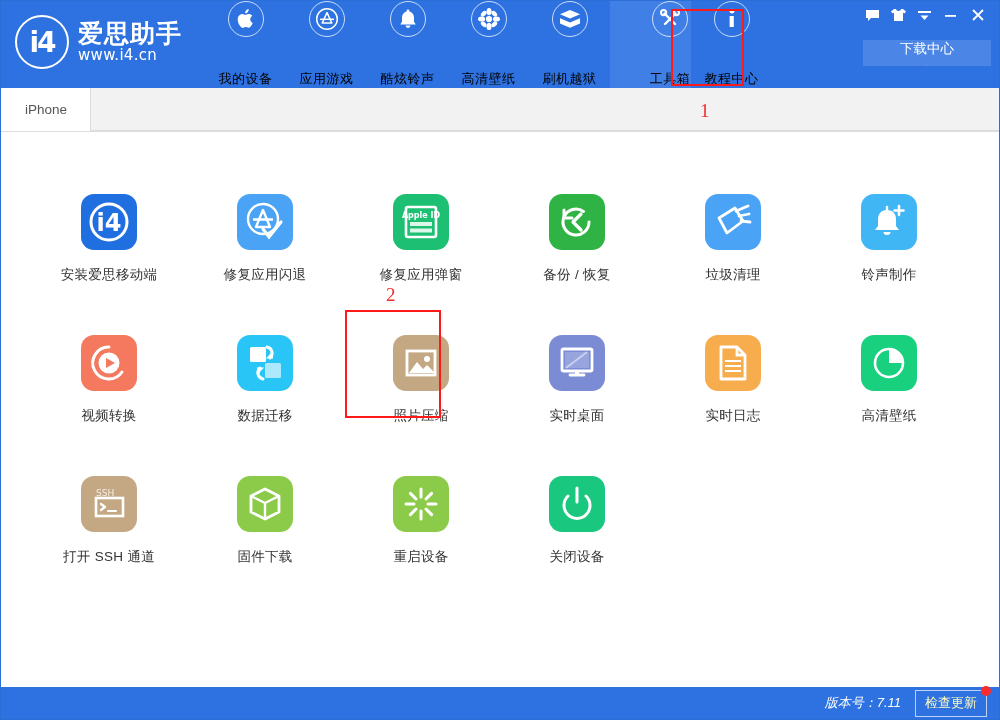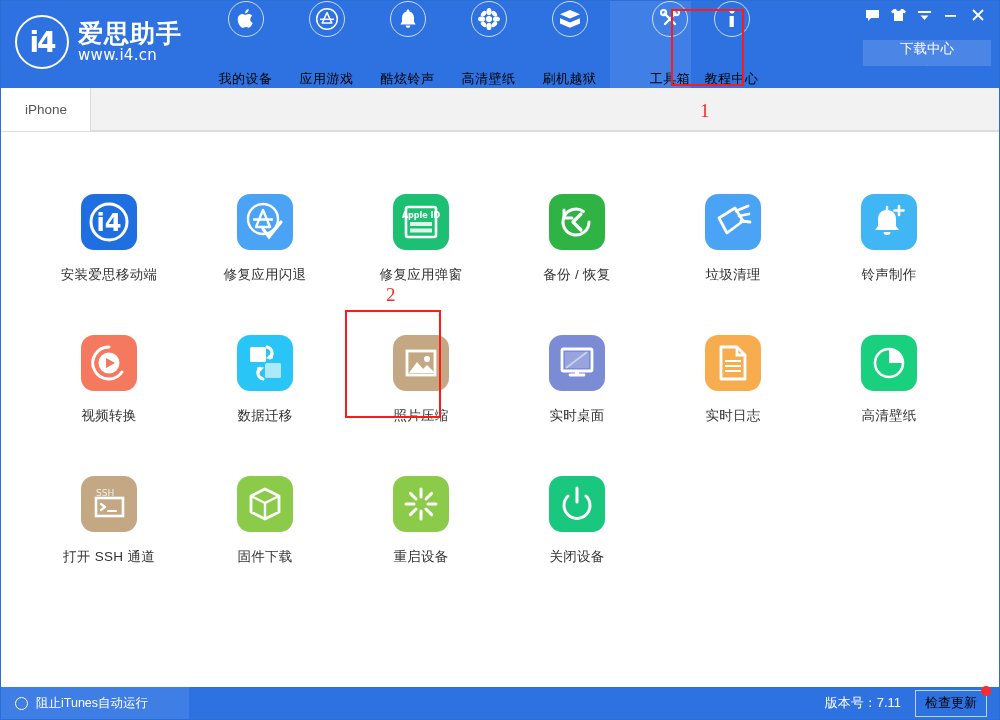--- a/index.html
+++ b/index.html
@@ -161,24 +161,24 @@
   }
   .radio {
     width: 13px; height: 13px; border-radius: 50%;
     border: 1.5px solid #ffffff;
   }
   .status-left span { color: #ffffff; font-size: 12.5px; }
   .status-right {
     position: absolute; right: 12px; top: 0; height: 32px;
     display: flex; align-items: center; gap: 14px;
   }
-  .ver { color: #ffffff; font-size: 13px; }
+  .ver { color: #ffffff; font-size: 13px; font-style: italic; }
   .upd {
     position: relative;
-    border: 1px solid #bcd2f5; color: #000000;
+    border: 1px solid #bcd2f5; color: #fef9c3;
     font-size: 13px; padding: 3px 9px 4px; cursor: pointer;
   }
   .upd .dot {
     position: absolute; right: -5px; top: -5px;
     width: 10px; height: 10px; border-radius: 50%;
     background: #ff2a2a;
   }
 </style>
 </head>
 <body>
@@ -509,24 +509,20 @@
         </div>
       </div>
 
     <div class="anno-box" style="left:344px; top:178px; width:96px; height:108px;"></div>
     <div class="anno-num" style="left:385px; top:152px;">
       <span>2</span>
     </div>
   </div>
 
   <div class="statusbar">
-    <div class="status-left">
-      <div class="radio"></div>
-      <span>阻止iTunes自动运行</span>
-    </div>
     <div class="status-right">
       <div class="ver">版本号：7.11</div>
       <div class="upd">
         <span>检查更新</span>
         <span class="dot"></span>
       </div>
     </div>
   </div>
 </div>
 

